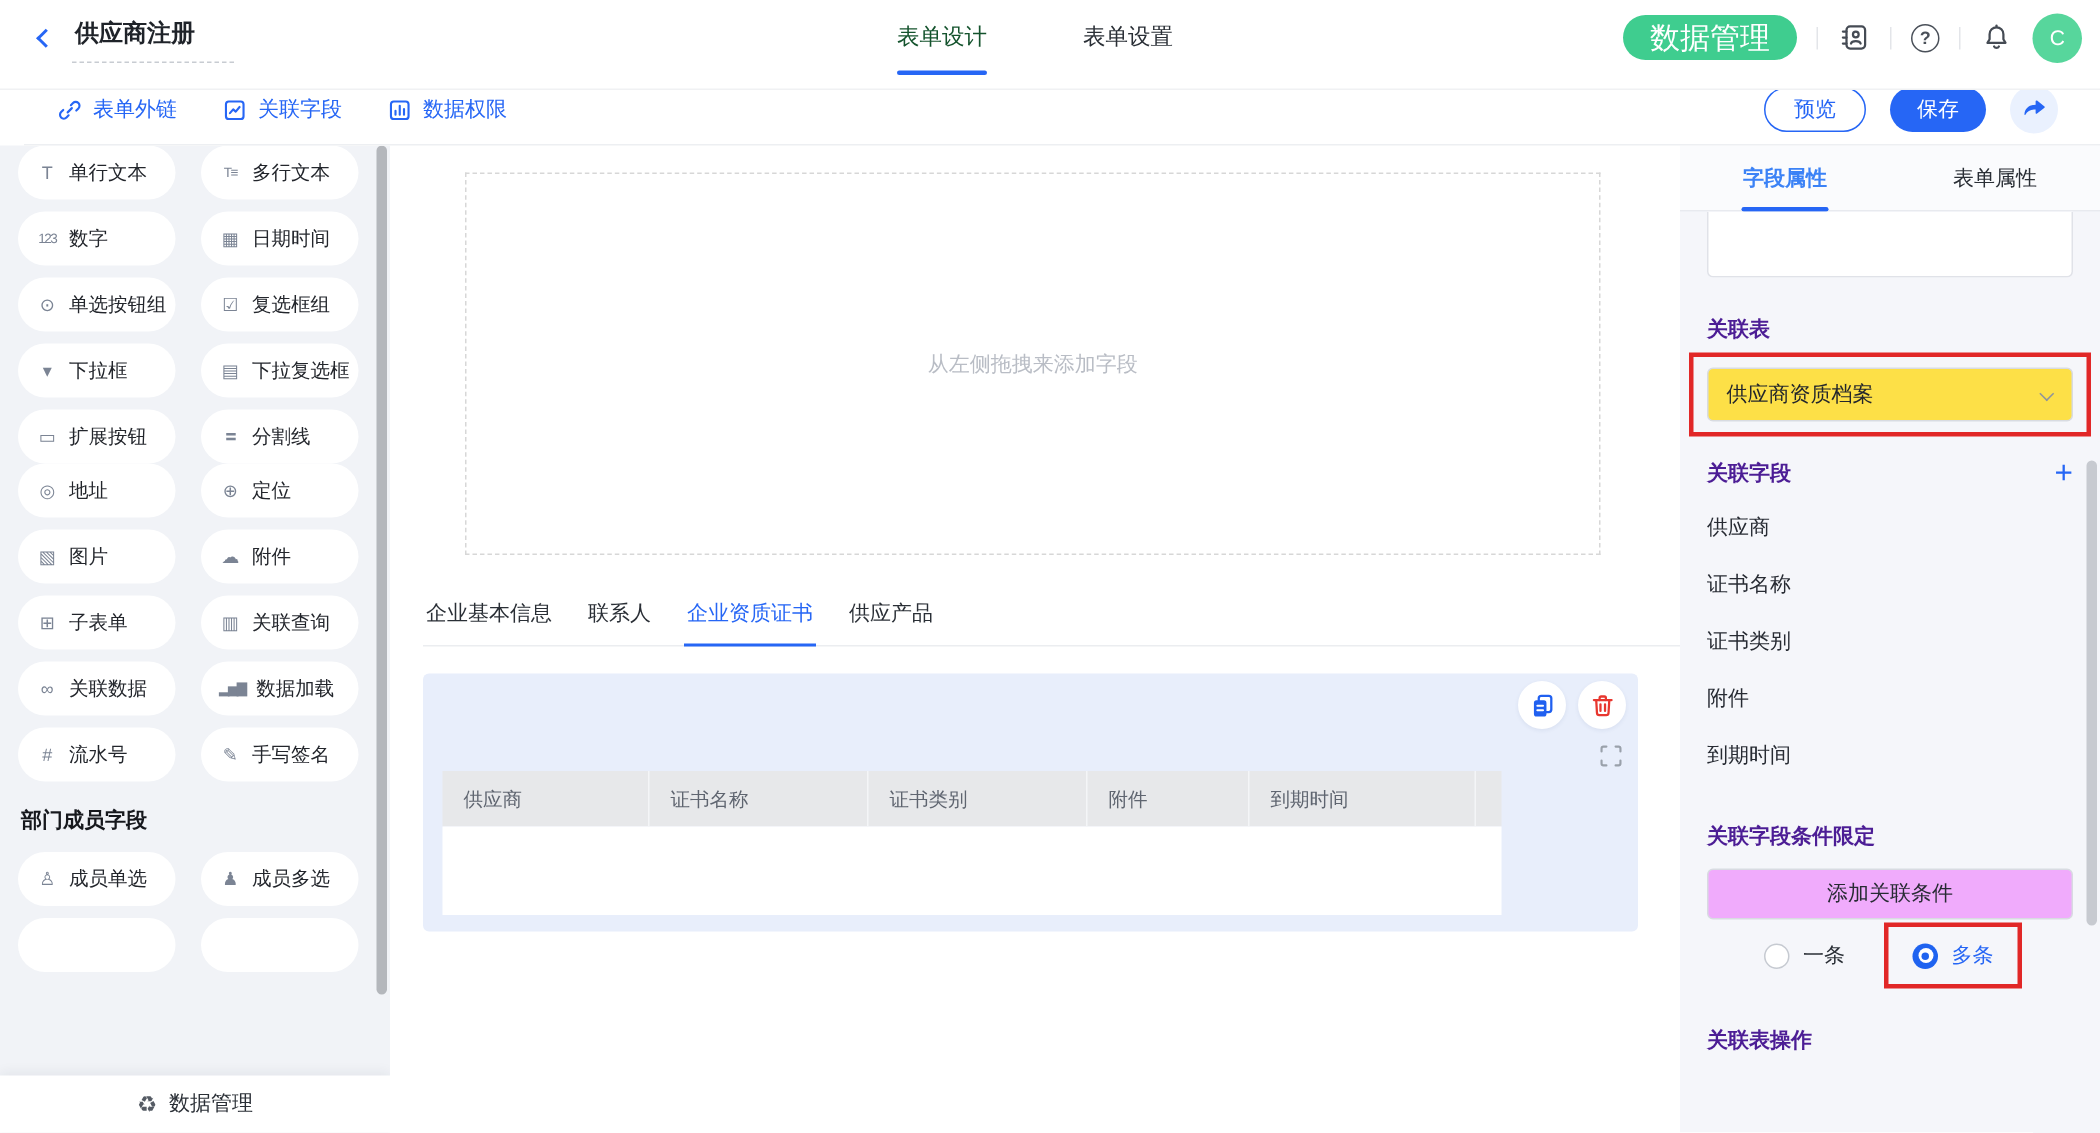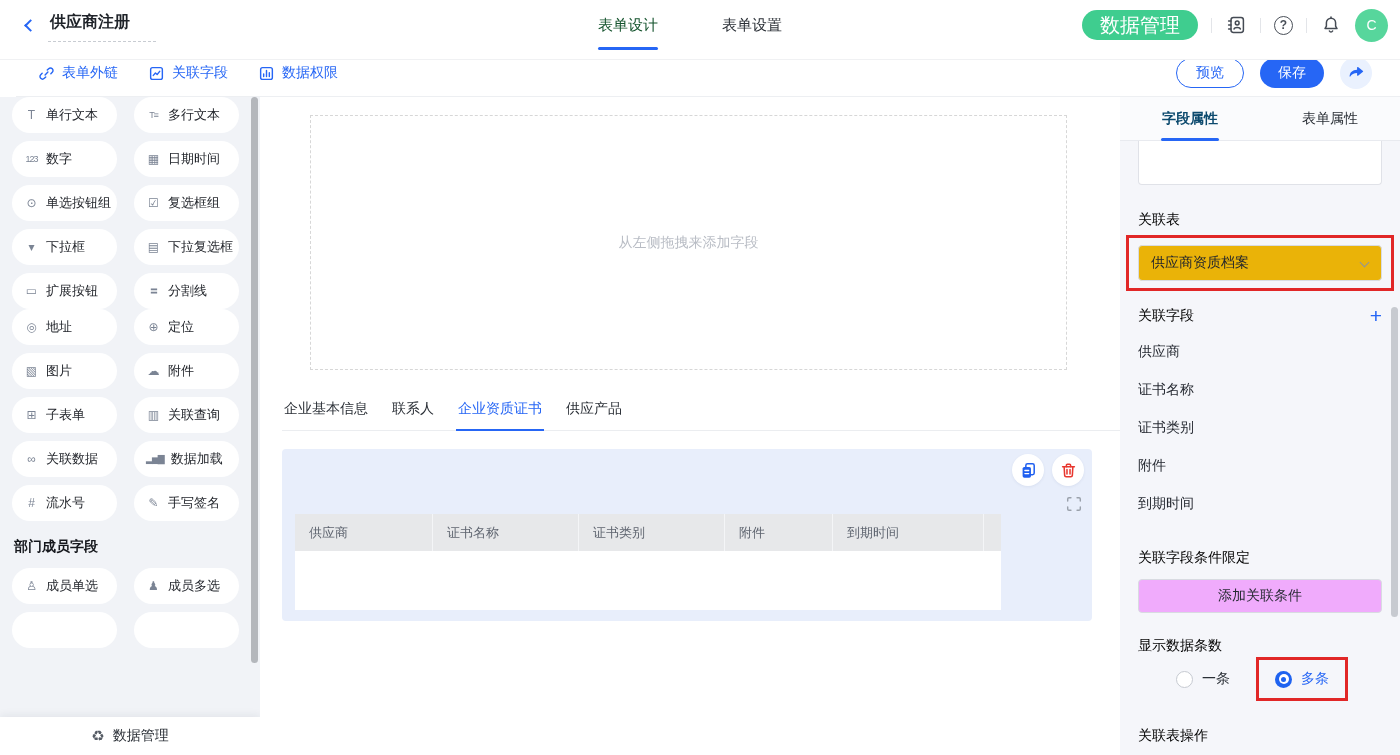--- a/index.html
+++ b/index.html
@@ -61,28 +61,28 @@
 .ctable{position:absolute;left:13px;top:65px;width:706px}
 .ctable-head{display:flex;height:37px;background:#e7e8ea}
 .cth{display:flex;align-items:center;padding-left:14px;font-size:13px;color:#5f6570;border-left:1px solid #f4f5f7}
 .cth:first-child{border-left:none}
 .ctable-body{height:59px;background:#fff}
 
 
 .panel{position:absolute;top:97px;right:0;width:280px;bottom:0;background:#f5f6fa}
 .panel-tabs{height:44px;background:#fafbfd;border-bottom:1px solid #e8eaef;display:flex}
 .ptab{flex:1;display:flex;align-items:center;justify-content:center;font-size:14px;color:#2a2f36;position:relative;cursor:pointer}
-.ptab.active{color:#0c4a6e;font-weight:600}
+.ptab.active{color:#3b82f6;font-weight:600}
 .ptab.active::after{content:"";position:absolute;left:50%;transform:translateX(-50%);bottom:-1px;width:58px;height:3px;background:#2666f5;border-radius:2px}
 .panel-body{position:relative;height:calc(100% - 44px);padding:0 18px;overflow:hidden}
 .cut-input{height:44px;background:#fff;border:1px solid #e0e2e8;border-top:none;border-radius:0 0 4px 4px}
-.plabel{font-size:14px;font-weight:400;color:#000000}
+.plabel{font-size:14px;font-weight:700;color:#4c1d95}
 .mt26{margin-top:26px}
 .red-box{border:3px solid #e12727;margin:6px -12px 0;padding:7px 9px}
-.pselect{height:36px;background:#eab308;border:1px solid #d8dbe1;border-radius:4px;display:flex;align-items:center;padding:0 47px 0 12px;font-size:14px;color:#23262c;position:relative;cursor:pointer}
+.pselect{height:36px;background:#fde047;border:1px solid #d8dbe1;border-radius:4px;display:flex;align-items:center;padding:0 47px 0 12px;font-size:14px;color:#23262c;position:relative;cursor:pointer}
 .caret-down{position:absolute;right:13px;top:13px;width:7px;height:7px;border-right:1.6px solid #8f949c;border-bottom:1.6px solid #8f949c;transform:rotate(45deg)}
 .kf-row{display:flex;justify-content:space-between;align-items:center;margin-top:16px}
 .plus{color:#2666f5;font-size:21px;font-weight:300;line-height:16px;cursor:pointer}
 .kf-item{font-size:14px;color:#272b33;margin-top:20px}
 .cond-btn{margin-top:12px;width:100%;height:34px;background:#f0abfc;border:1px solid #d8dbe1;border-radius:4px;font-size:14px;color:#272b33;cursor:pointer}
 .lbl-gap{margin-top:24px}
 .radio-row{display:flex;align-items:center;margin-top:2px;padding-left:38px}
 .radio-opt{display:flex;align-items:center;gap:9px;cursor:pointer}
 .radio{width:17px;height:17px;border:1.5px solid #c6cad1;border-radius:50%;background:#fff;flex:none}
 .radio.sel{border:none;background:#1f63f0;position:relative}
@@ -348,21 +348,20 @@
       </div>
       <div class="kf-item" style="margin-top:18px">供应商</div>
       <div class="kf-item">证书名称</div>
       <div class="kf-item">证书类别</div>
       <div class="kf-item">附件</div>
       <div class="kf-item">到期时间</div>
 
       <div class="plabel" style="margin-top:36px">关联字段条件限定</div>
       <button class="cond-btn">添加关联条件</button>
 
-      <div class="plabel lbl-gap">显示数据条数</div>
       <div class="radio-row">
         <span class="radio-opt">
           <span class="radio"></span>
           <span class="radio-lbl">一条</span>
         </span>
         <span class="red-box2">
           <span class="radio-opt">
             <span class="radio sel"></span>
             <span class="radio-lbl sel">多条</span>
           </span>

